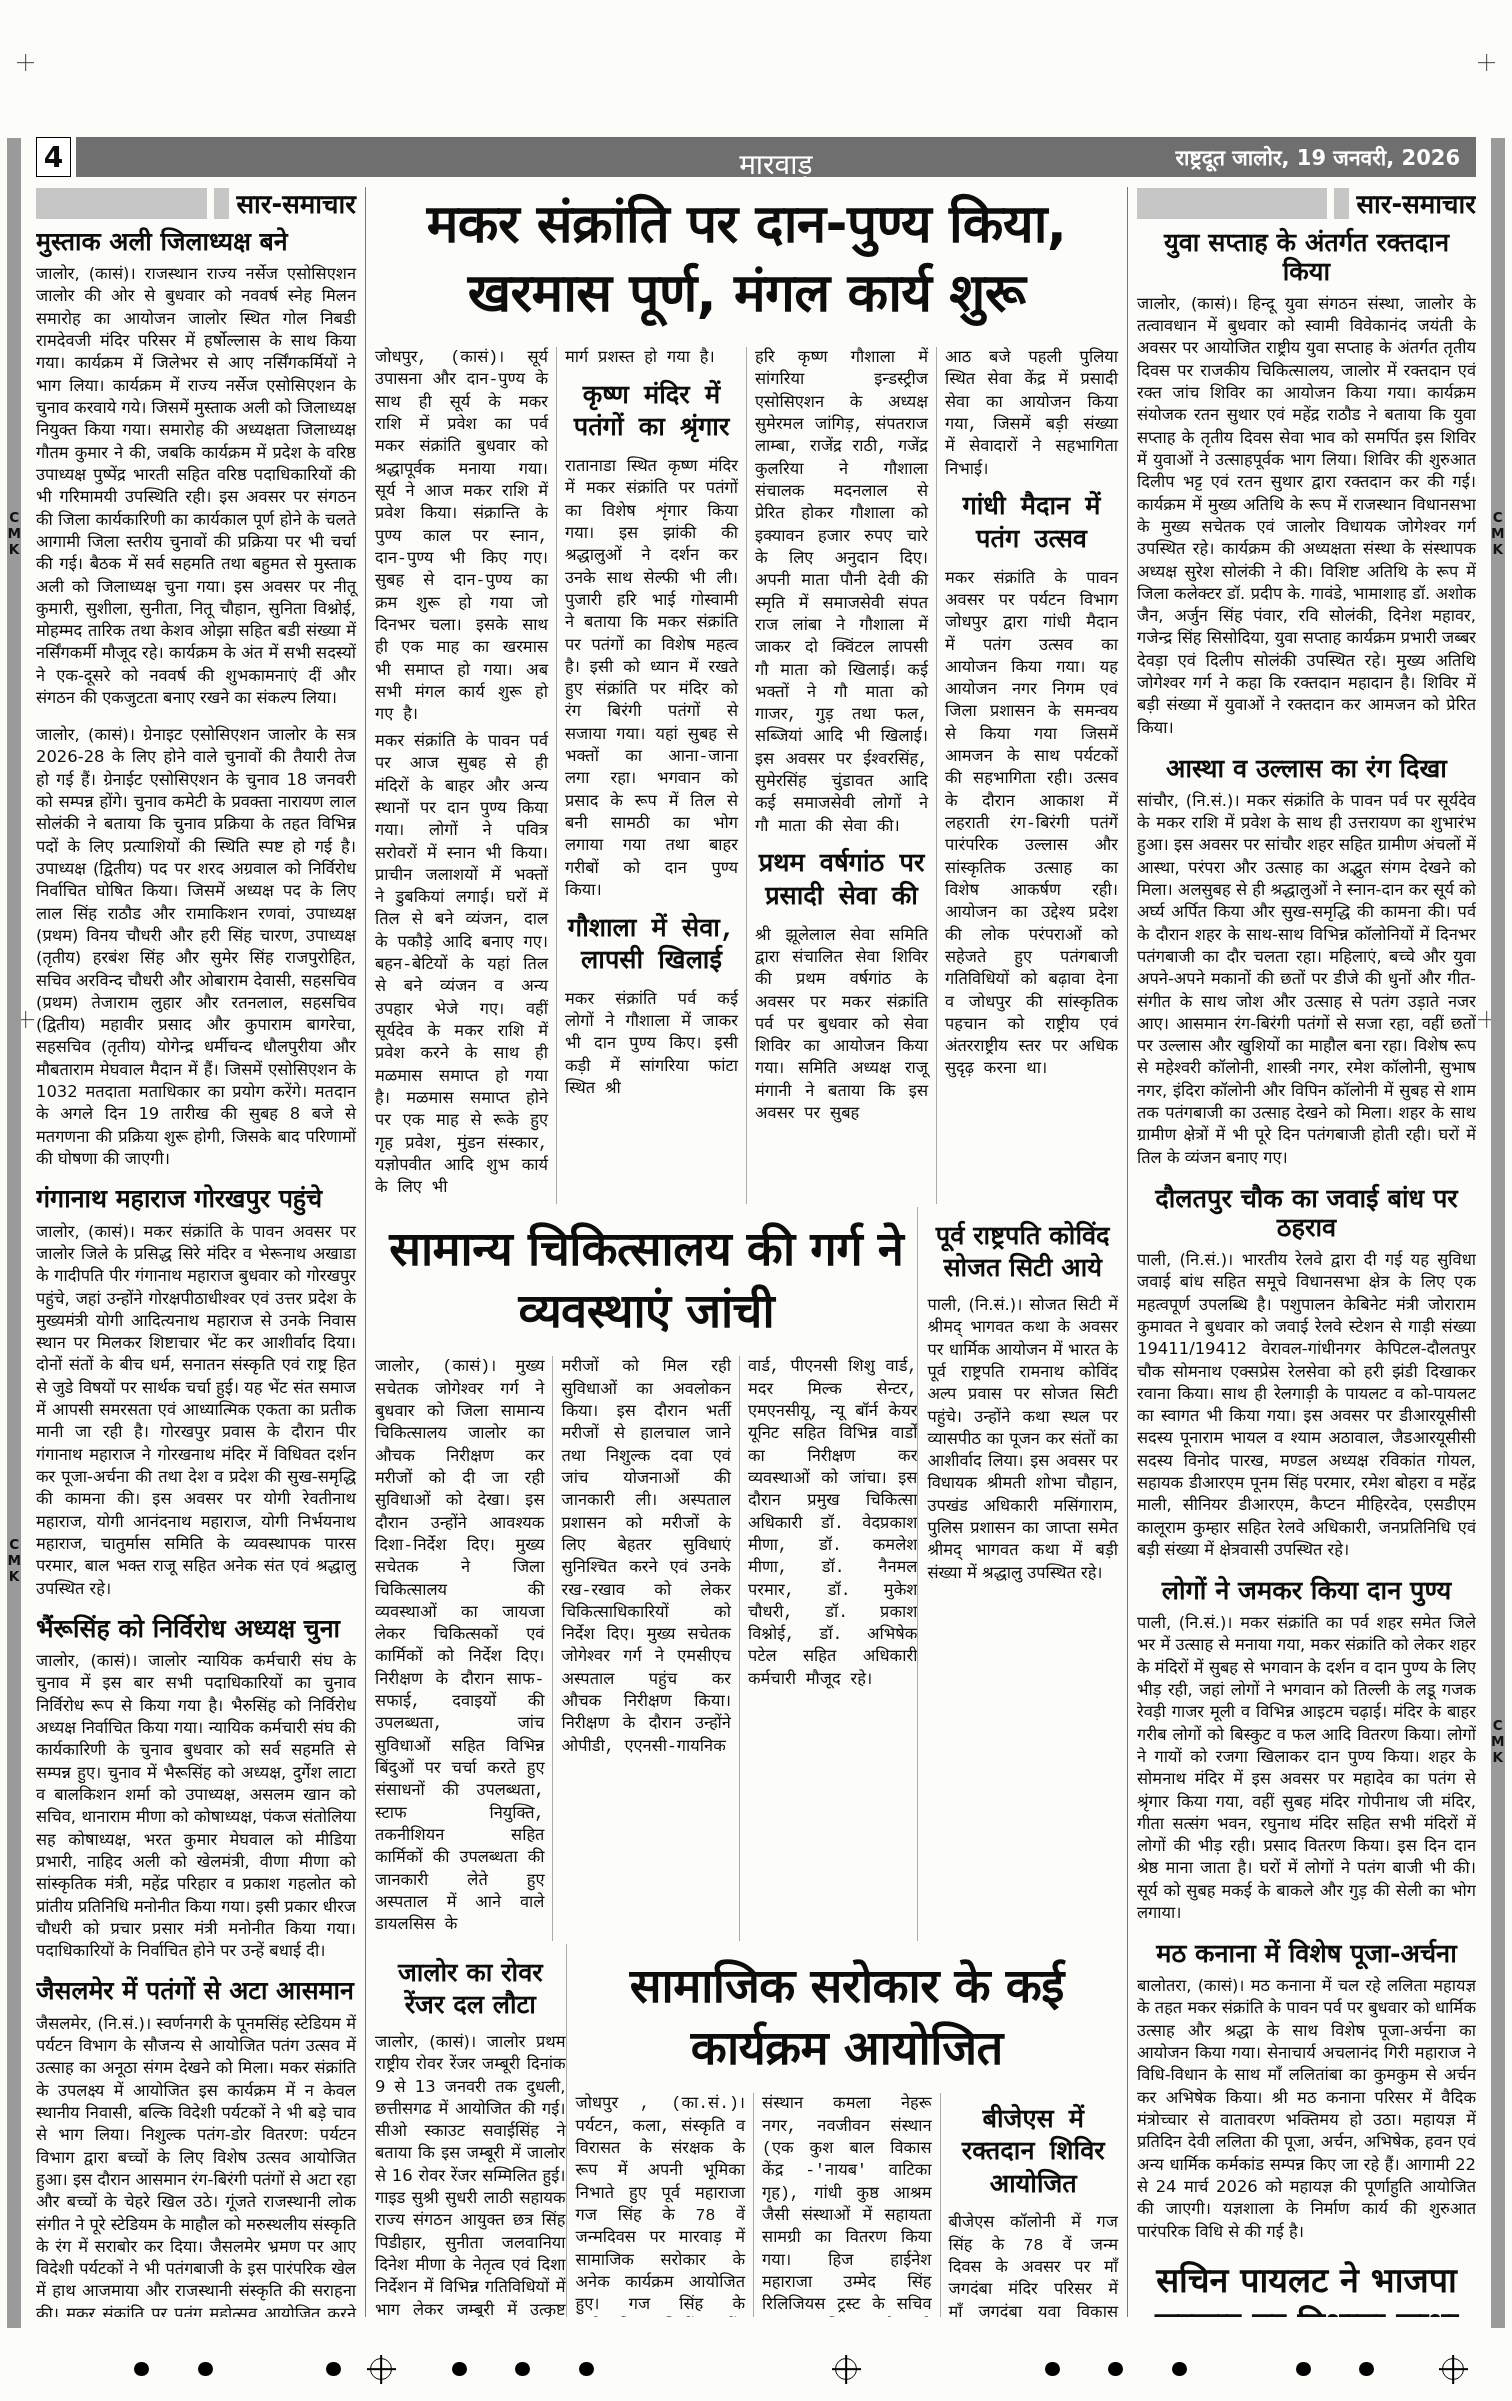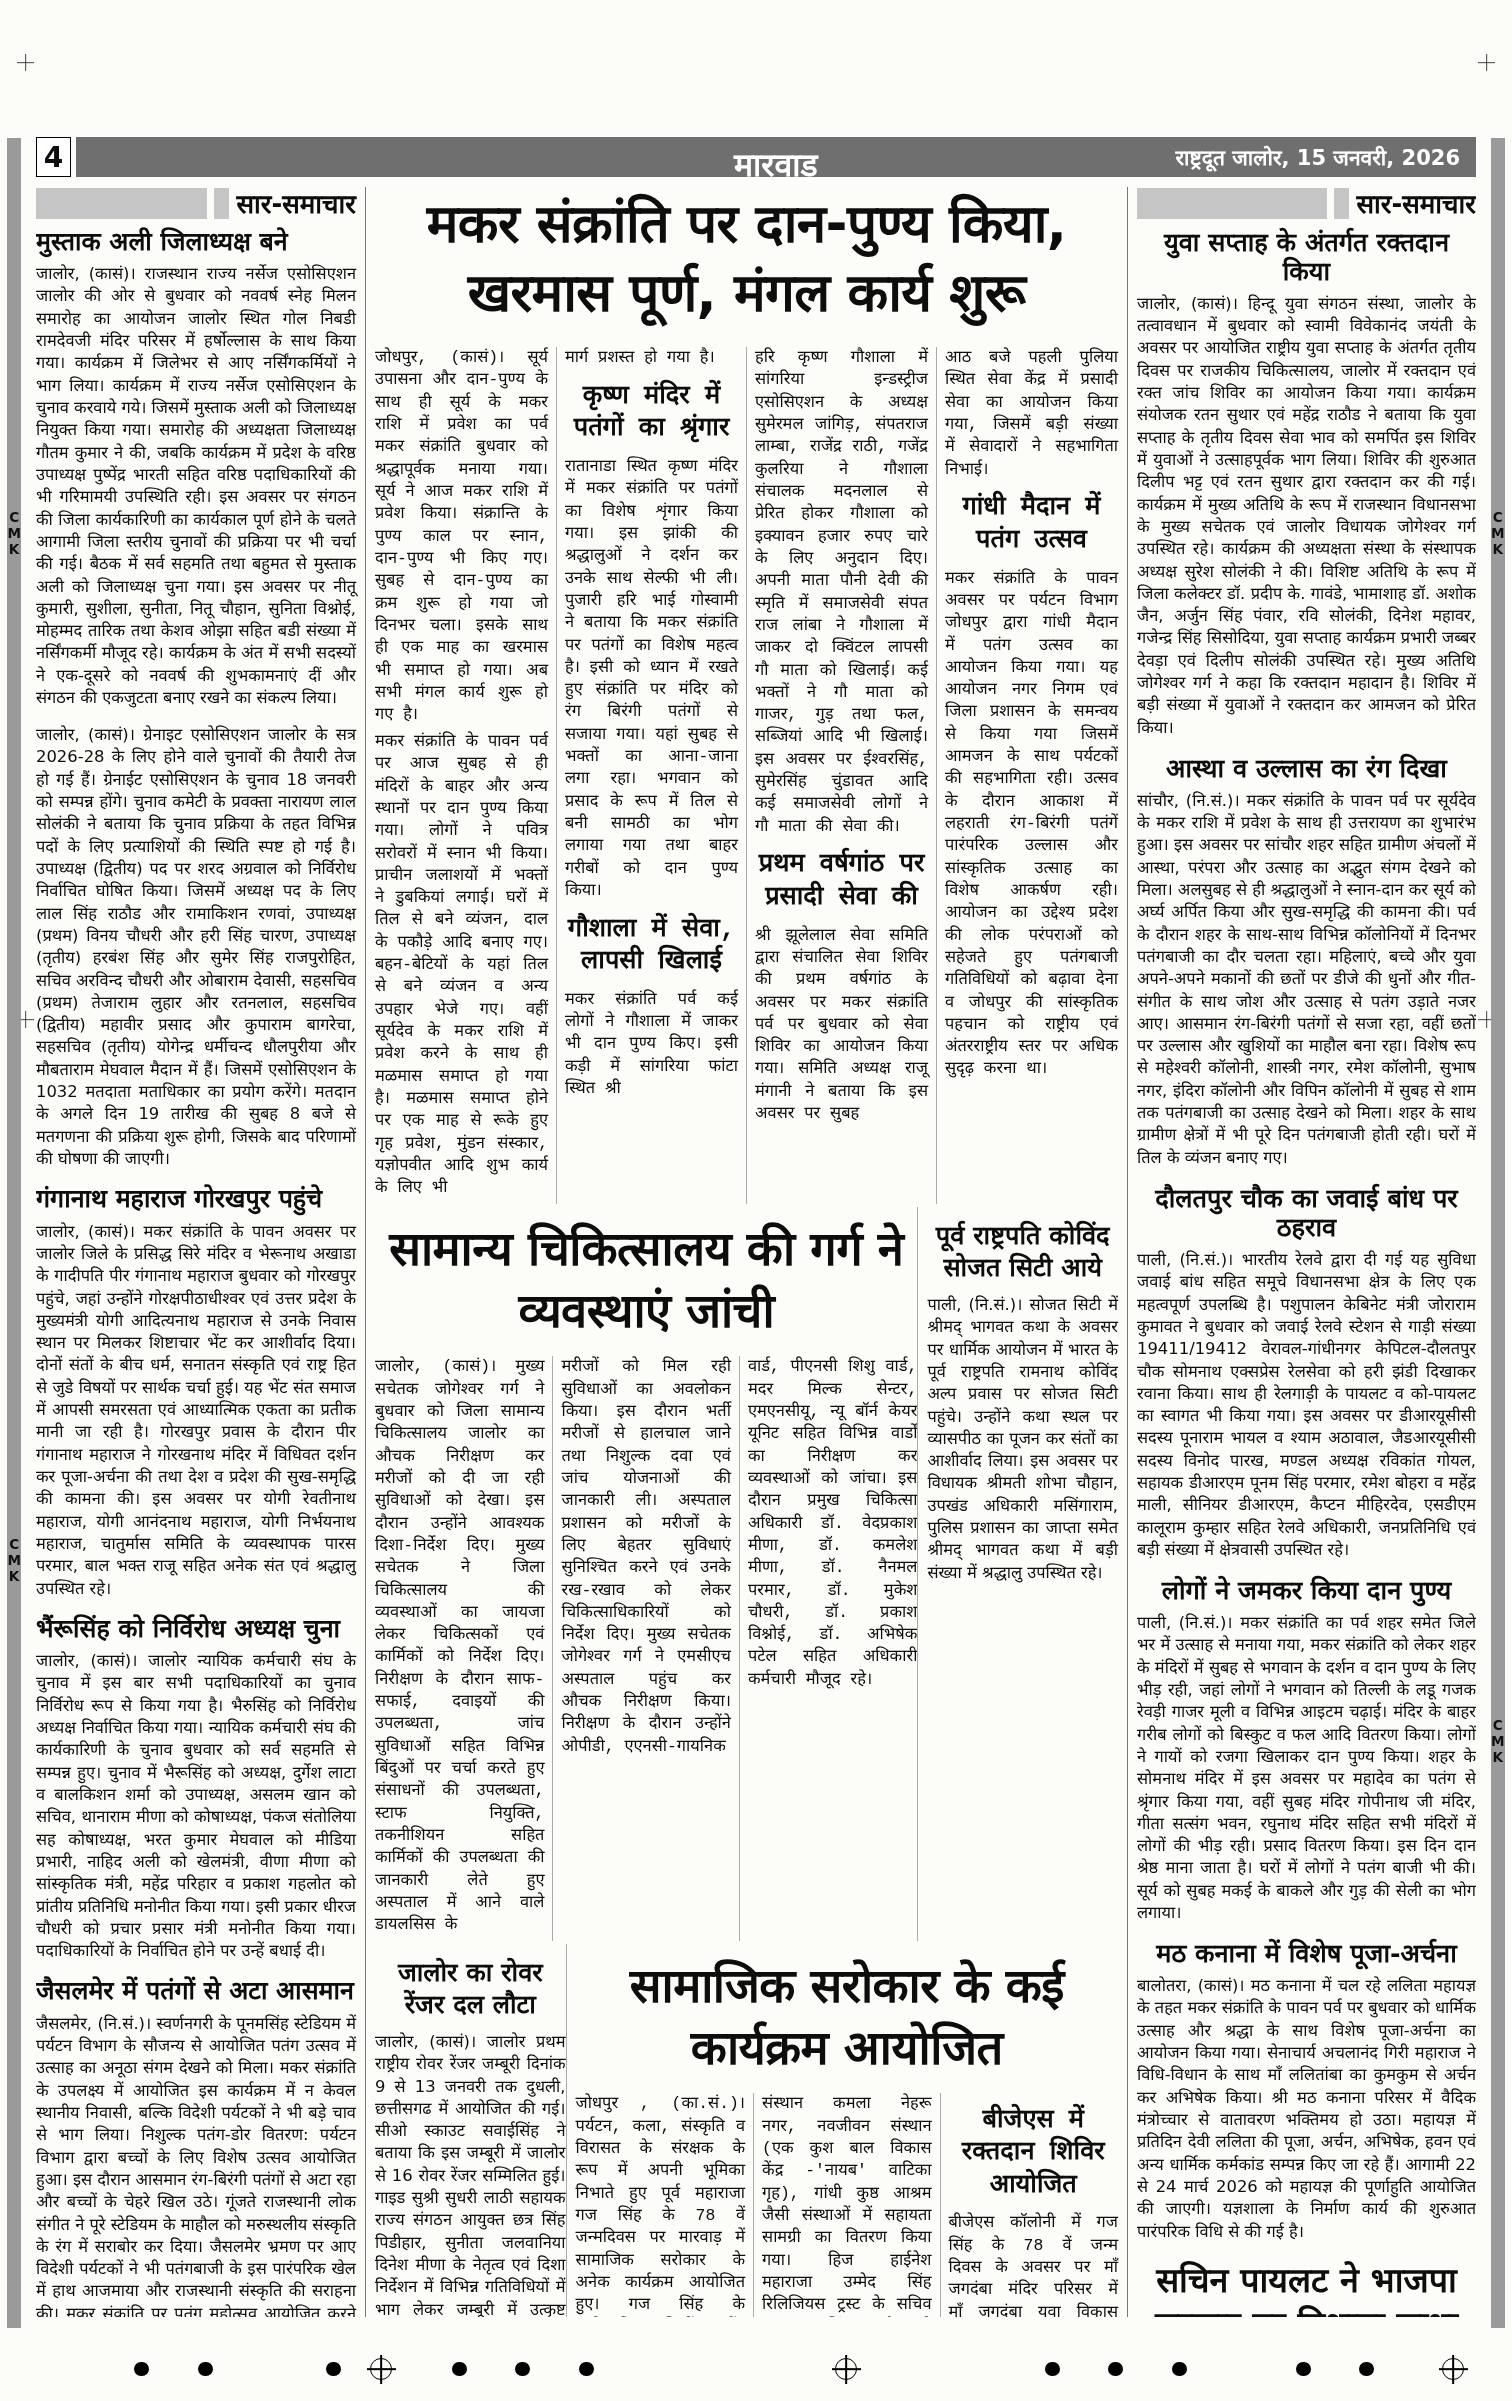--- a/index.html
+++ b/index.html
@@ -15,21 +15,21 @@
   .dot{position:absolute;top:4.5px;width:14.7px;height:14.7px;border-radius:50%;background:#000;}
   .reg{position:absolute;top:1.1px;width:20.3px;height:20.3px;border:1.7px solid #000;border-radius:50%;}
   .reg::before{content:"";position:absolute;left:50%;top:-4.5px;bottom:-4.5px;width:1.7px;background:#000;transform:translateX(-50%);}
   .reg::after{content:"";position:absolute;top:50%;left:-4.5px;right:-4.5px;height:1.7px;background:#000;transform:translateY(-50%);}
 
   
   .header{position:absolute;left:36px;right:36px;top:137px;height:40px;display:flex;align-items:stretch;}
   .pagenum{width:33px;background:#fff;border:1.7px solid #000;display:flex;align-items:center;justify-content:center;font-size:28px;font-weight:bold;}
   .hbar{flex:1;background:#6f6f6f;color:#fff;display:flex;align-items:center;padding:0 16px;margin-left:4.5px;}
   .hspacer{width:316px;}
-  .hsection{flex:1;text-align:center;font-size:32px;font-weight:bold;margin-top:12px;}
+  .hsection{flex:1;text-align:center;font-size:28px;font-weight:normal;margin-top:12px;}
   .hmast{width:316px;text-align:right;font-size:21px;font-weight:bold;}
 
   
   .content{position:absolute;left:36px;right:36px;top:187px;bottom:84px;display:flex;overflow:hidden;}
   .main-left{width:320px;padding-right:9px;}
   .main-center{width:743px;border-left:1.1px solid #777;border-right:1.1px solid #777;padding:0 9px;}
   .main-right{flex:1;padding-left:9px;}
 
   
   .kicker{display:flex;align-items:stretch;height:30.5px;margin:1.1px 0 9px;}
@@ -92,21 +92,21 @@
       <span>M</span>
       <span>K</span>
     </div>
   </div>
 
   <div class="header">
     <div class="pagenum">4</div>
     <div class="hbar">
       <span class="hspacer"></span>
       <span class="hsection">मारवाड़</span>
-      <span class="hmast">राष्ट्रदूत जालोर, 15 जनवरी, 2026</span>
+      <span class="hmast">राष्ट्रदूत जालोर, 19 जनवरी, 2026</span>
     </div>
   </div>
 
   <div class="content">
 
     <div class="main-left">
       <div class="kicker">
         <span class="kbar"></span>
         <span class="ksq"></span>
         <span class="ktext">सार-समाचार</span>

